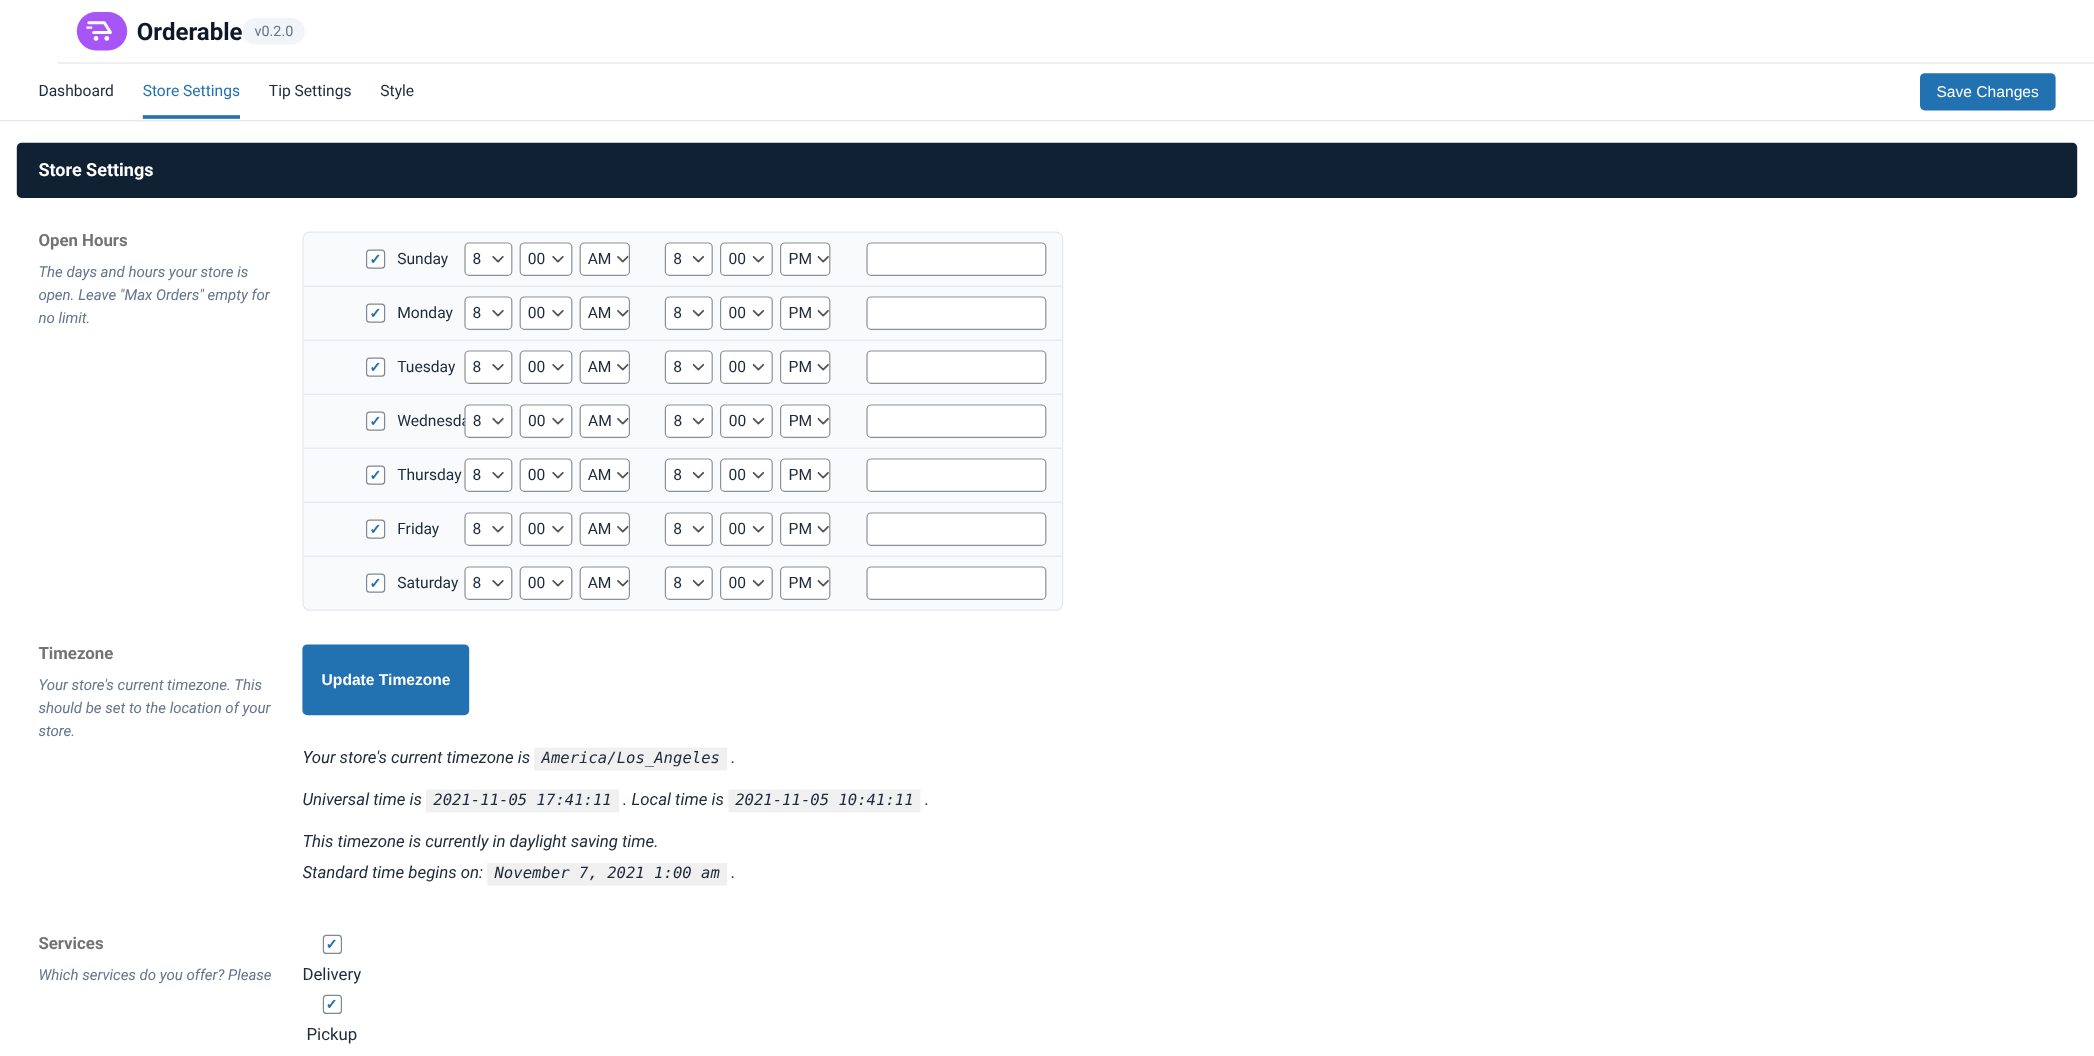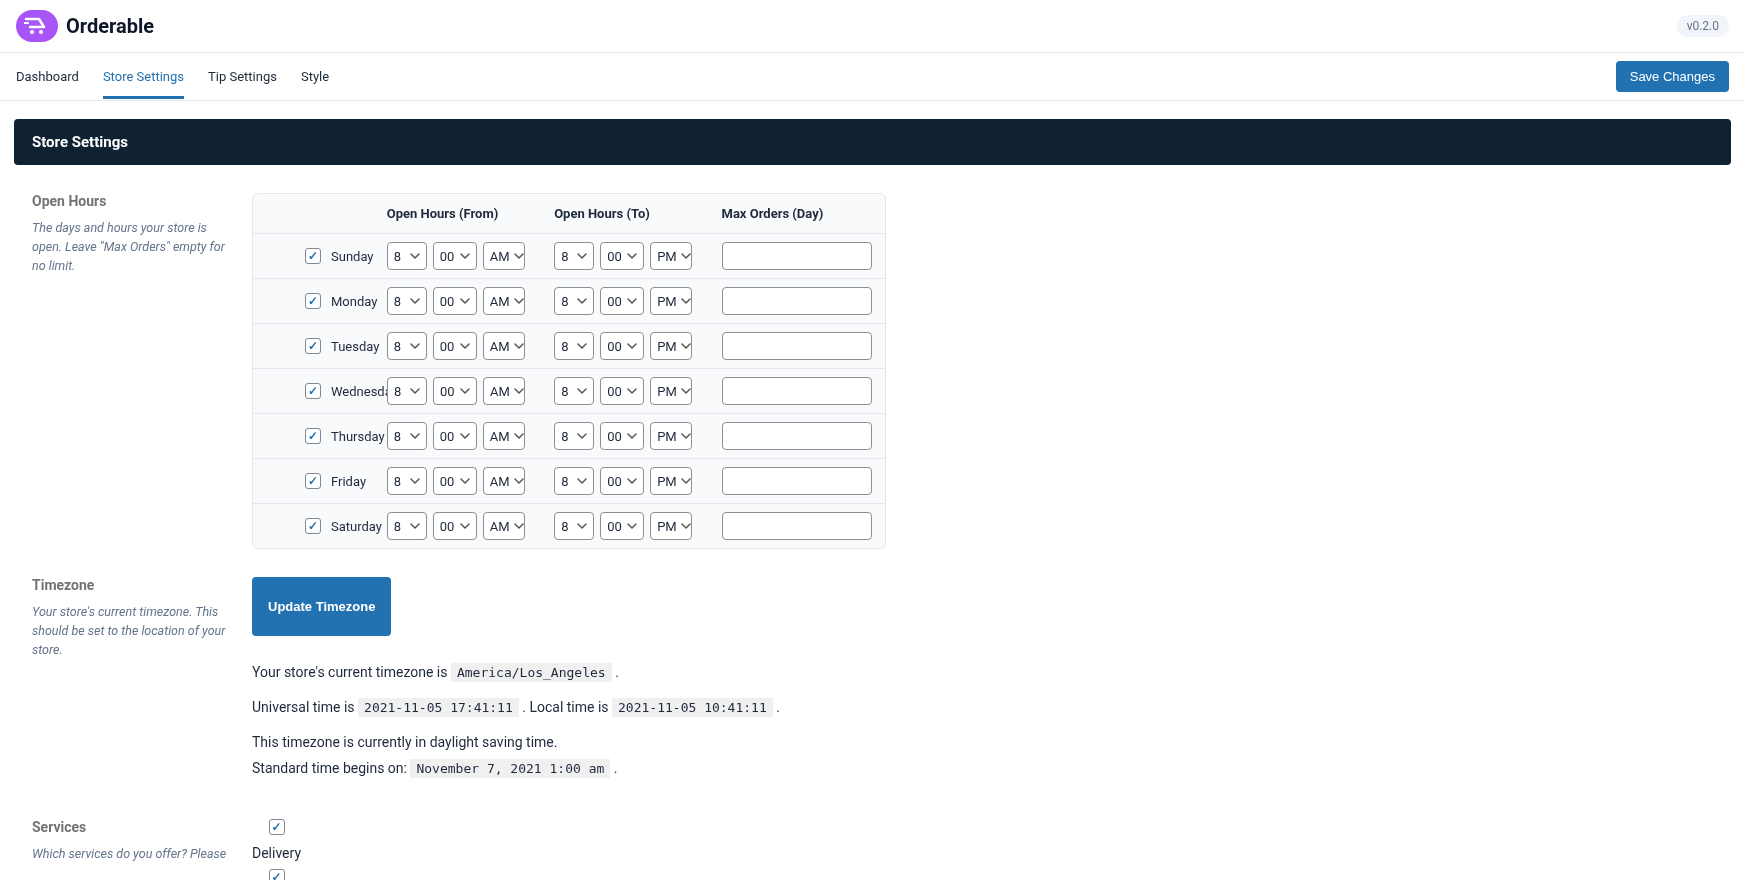--- a/index.html
+++ b/index.html
@@ -5,23 +5,23 @@
   * { box-sizing: border-box; margin: 0; padding: 0; }
   body {
     font-family: -apple-system, BlinkMacSystemFont, "Segoe UI", Roboto, "Helvetica Neue", Arial, sans-serif;
     background: #fff;
     color: #1e293b;
     font-size: 14px;
   }
   .header {
     display: flex;
     align-items: center;
-    justify-content: space-between;
     padding: 10px 16px;
     border-bottom: 1px solid #e5e7eb;
+    margin-left: 48px;
   }
   .brand {
     display: flex;
     align-items: center;
     gap: 8px;
   }
   .brand-icon {
     width: 42px;
     height: 32px;
     background: #a855f7;
@@ -41,21 +41,21 @@
     background: #f1f5f9;
     color: #64748b;
     font-size: 12px;
     padding: 4px 10px;
     border-radius: 12px;
   }
   .nav {
     display: flex;
     align-items: center;
     justify-content: space-between;
-    padding: 0 16px;
+    padding: 0 32px;
     border-bottom: 1px solid #e5e7eb;
   }
   .nav-tabs {
     display: flex;
     gap: 24px;
   }
   .nav-tab {
     padding: 14px 0 12px 0;
     color: #1e293b;
     font-size: 13px;
@@ -183,21 +183,21 @@
     background: #2271b1;
     color: #fff;
     border: none;
     padding: 22px 16px;
     border-radius: 4px;
     font-size: 13px;
     font-weight: 600;
     cursor: pointer;
   }
   .tz-text { margin-top: 24px; font-size: 14px; color:#1e293b; line-height: 1.8; }
-  .tz-text p { margin-bottom: 10px; }
+  .tz-text p { margin-bottom: 10px; font-style: italic; }
   code.mono {
     font-family: Consolas, Monaco, monospace;
     background: #f0f0f1;
     padding: 2px 6px;
     font-size: 13px;
   }
   .services-list .chk-row {
     display:flex; align-items:center; gap:10px; margin-bottom:8px;flex-direction:column;
   }
 </style>
@@ -232,26 +232,20 @@
 <div class="page-content">
   <div class="page-title-bar">Store Settings</div>
 
   <div class="section">
     <div class="section-side">
       <div class="section-title">Open Hours</div>
       <div class="section-help">The days and hours your store is open. Leave "Max Orders" empty for no limit.</div>
     </div>
     <div class="section-body">
       <div class="hours-table">
-        <div class="hours-row head">
-          <div class="col-day"></div>
-          <div class="col-from">Open Hours (From)</div>
-          <div class="col-to">Open Hours (To)</div>
-          <div class="col-max">Max Orders (Day)</div>
-        </div>
         <div id="hours-rows">
             <div class="hours-row">
               <div class="col-day">
                 <span class="chk checked"></span>
                 <span class="day-label">Sunday</span>
               </div>
               <div class="col-from">
                 <div class="sel sel-hour">
                   <span>8</span>
                   <span class="caret">

